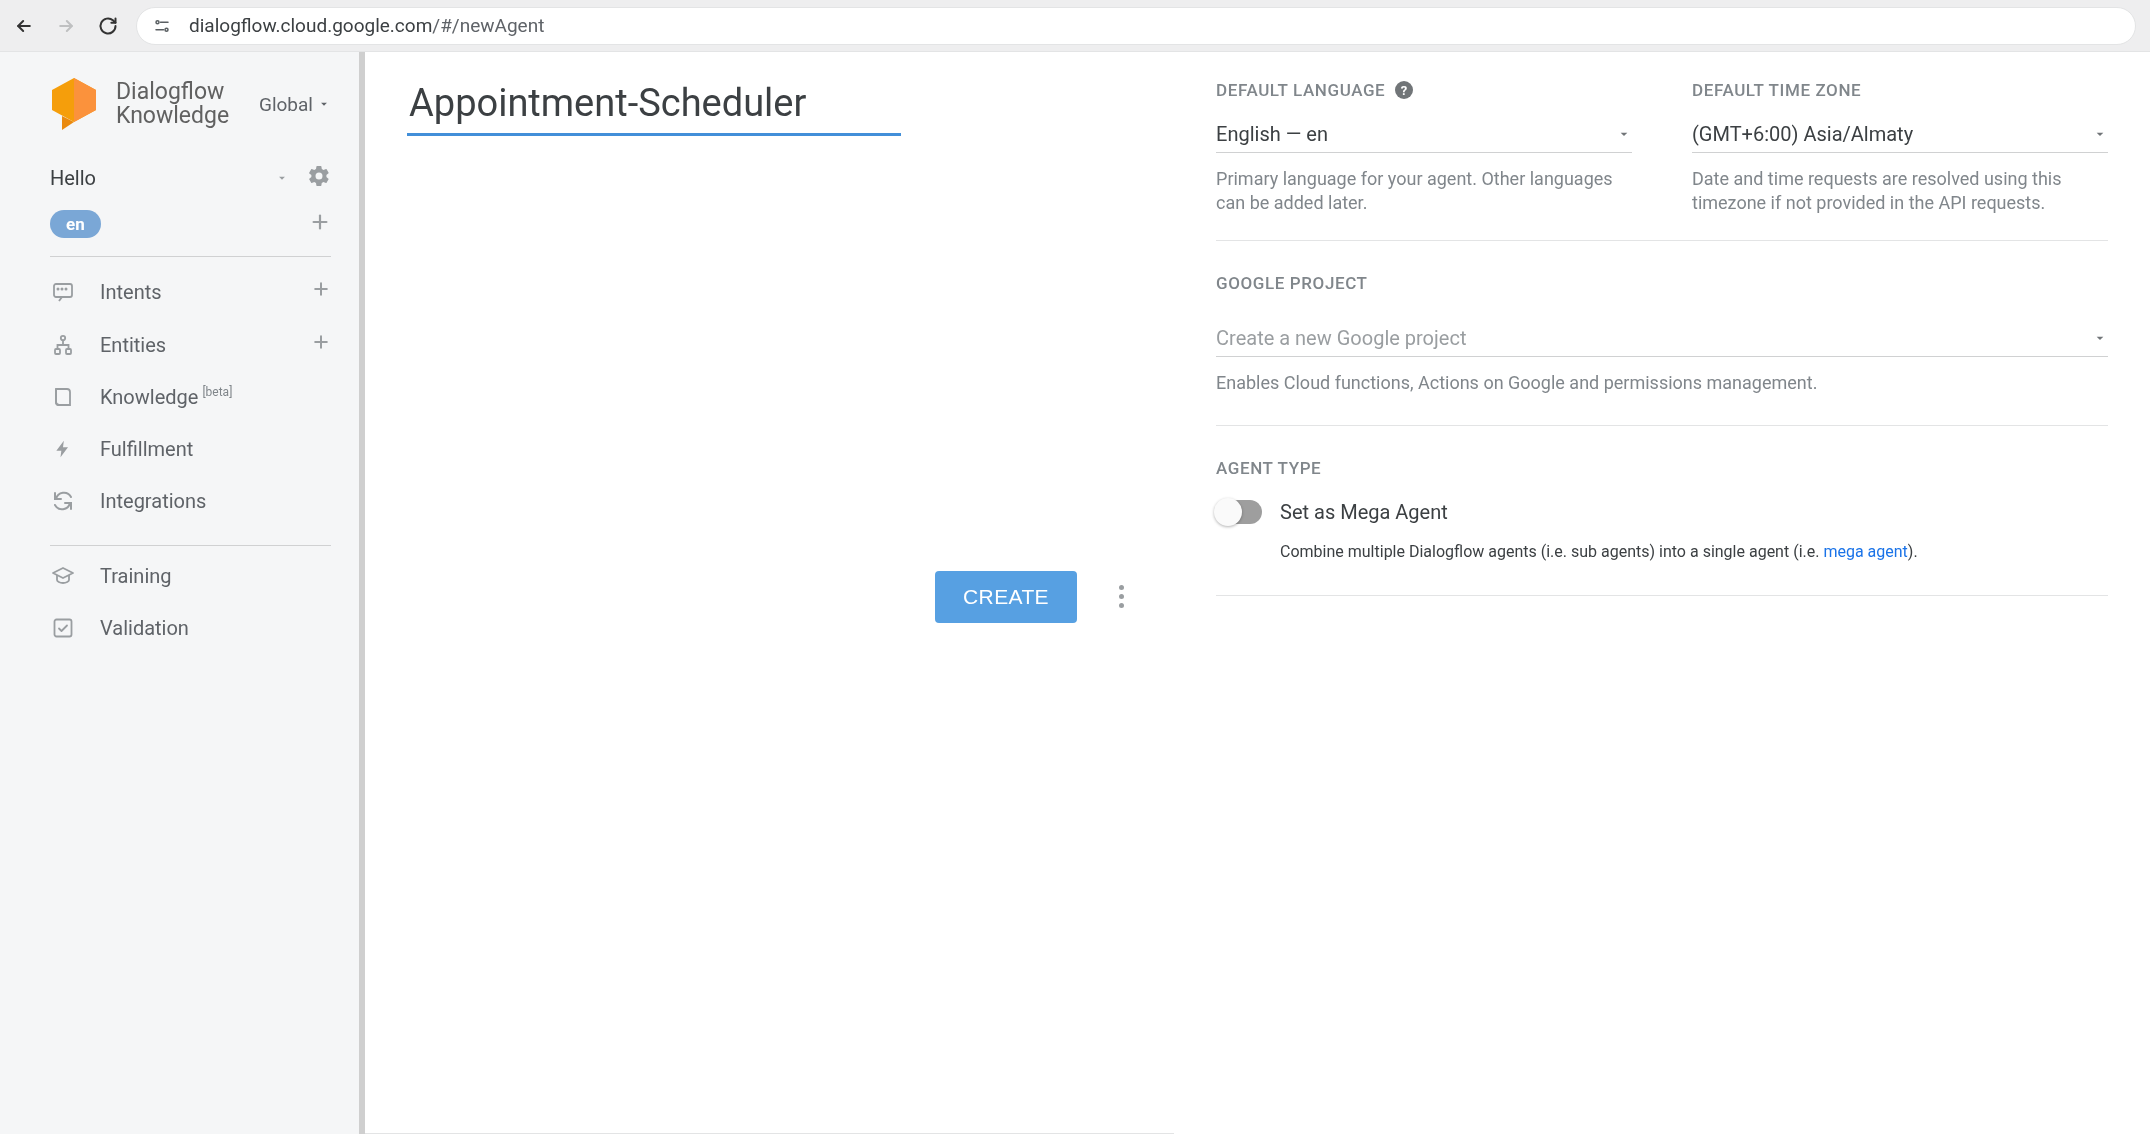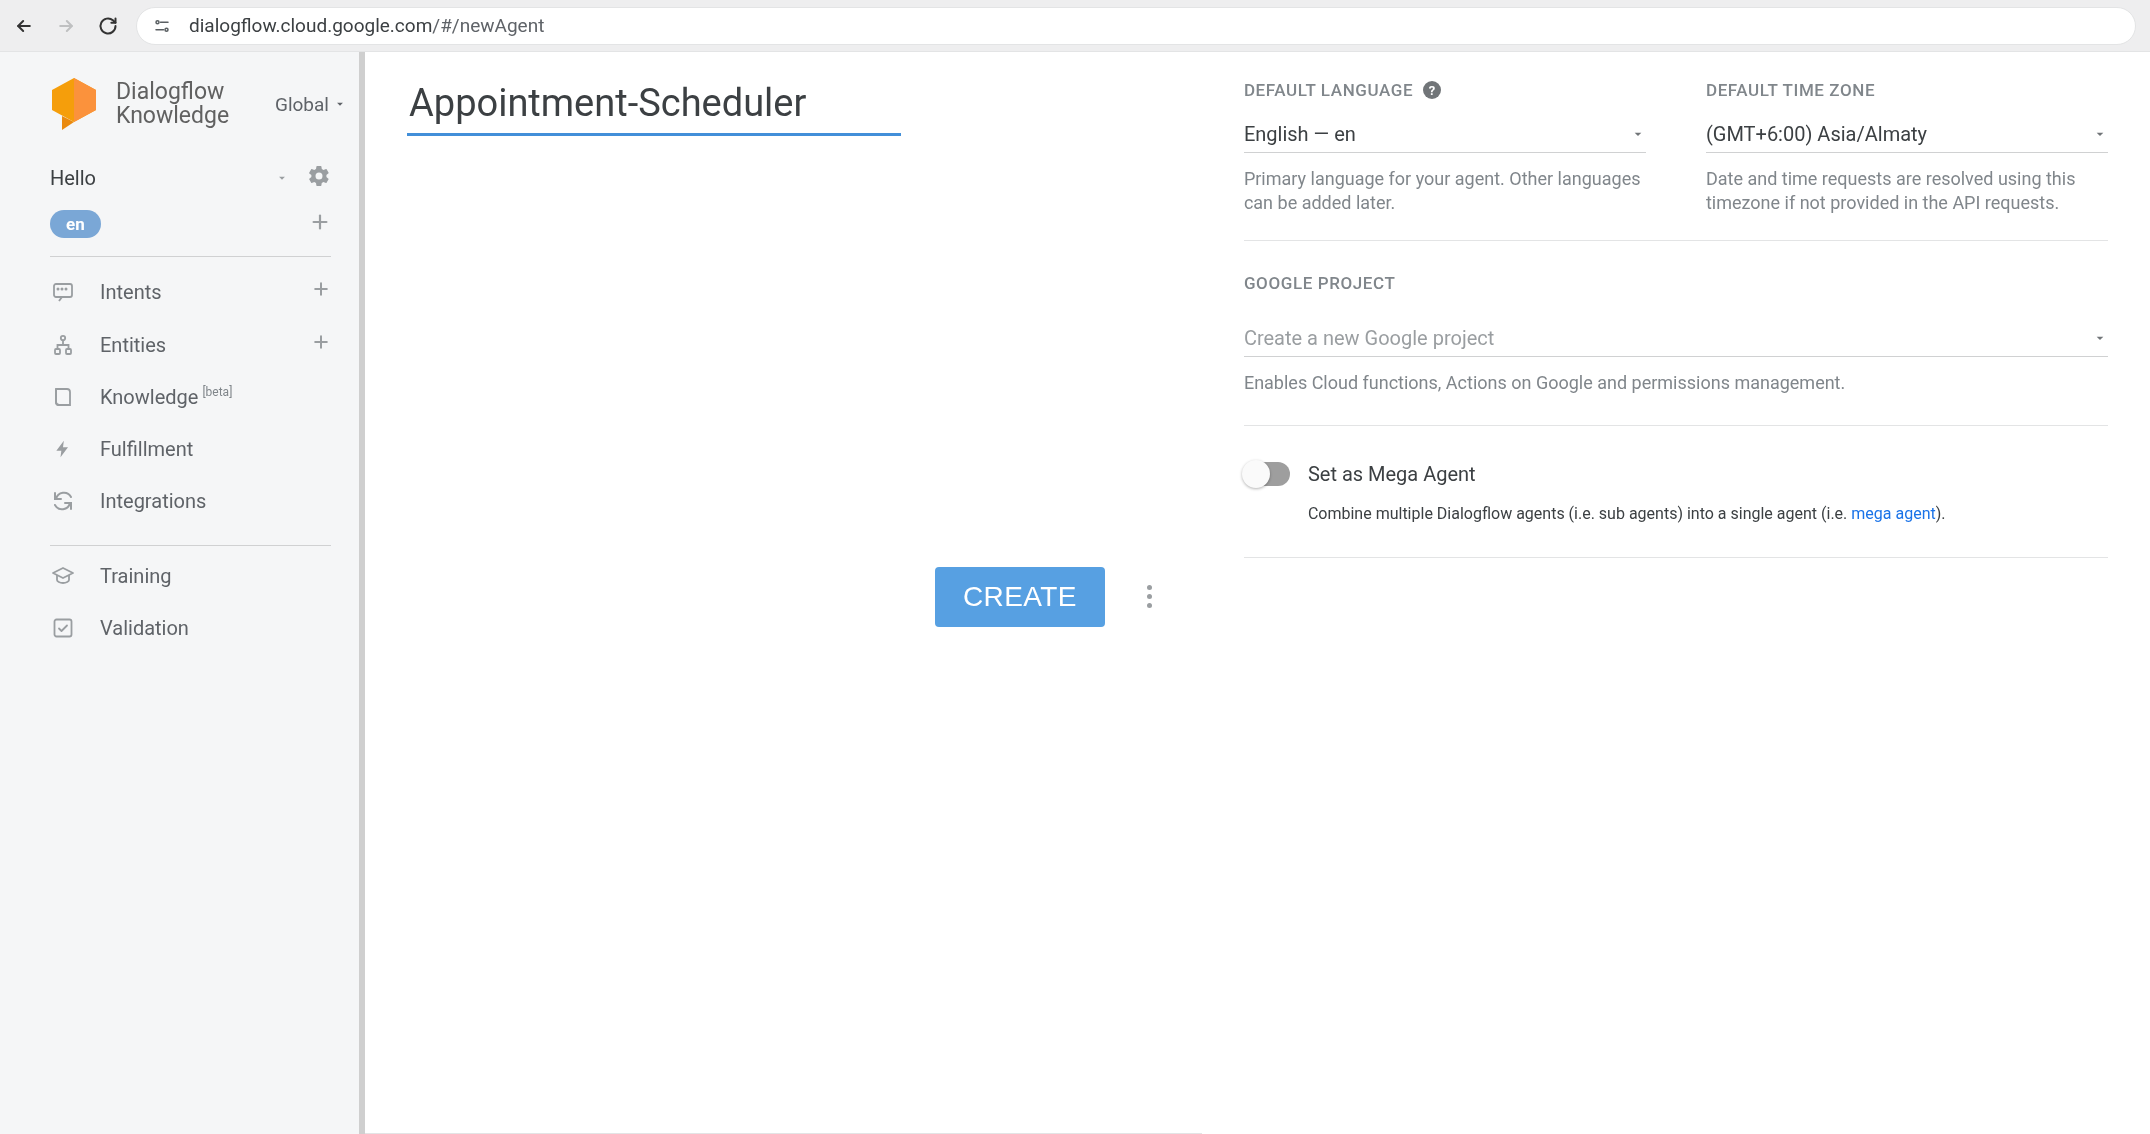--- a/index.html
+++ b/index.html
@@ -55,21 +55,21 @@
   
   .sidebar {
     width:365px; flex:0 0 365px;
     background:var(--g-grey-50);
     border-right:6px solid #cfcfcf; 
     display:flex; flex-direction:column;
     position:relative;
   }
   .logo-row {
     display:flex; align-items:center; justify-content:space-between;
-    padding:24px 12px 16px 50px;
+    padding:24px 28px 16px 50px;
   }
   .logo-block { display:flex; align-items:center; gap:18px; }
   .logo-block svg { flex:0 0 auto; }
   .logo-text { display:flex; flex-direction:column; line-height:1.05; font-size:23px; color:#616161; font-weight:400;}
   .global-sel { display:flex; align-items:center; gap:4px; color:var(--g-text-mid); font-size:19px; cursor:pointer;}
 
   .sb-section { padding:6px 28px 0 50px; }
   .agent-row {
     display:flex; align-items:center; justify-content:space-between;
     margin-top:10px;
@@ -113,21 +113,21 @@
   .title-wrap { flex:1 1 auto; display:flex; flex-direction:column; }
   .title-input {
     font-size:38px; font-weight:400; color:var(--g-text);
     border:none; outline:none; padding-bottom:8px;
     border-bottom:3px solid var(--blue);
     background:transparent;
     font-family:var(--font);
   }
   .create-btn {
     background:#57a0e2; color:#fff;
-    font-size:28px; font-weight:500; letter-spacing:.4px;
+    font-size:21px; font-weight:500; letter-spacing:.4px;
     border:none; border-radius:4px;
     padding:14px 28px; cursor:pointer;
     align-self:center;
   }
   .kebab { color:var(--g-grey-500); padding:8px; display:flex; flex-direction:column; gap:4px; align-self:center;}
   .kebab span { width:5px; height:5px; border-radius:50%; background:var(--g-grey-500); display:block;}
 
   .form-body { padding:28px 42px 0 42px; display:flex; flex-direction:column; gap:4px;}
   .two-col { display:flex; gap:60px; border-bottom:1px solid var(--g-grey-200); padding-bottom:24px;}
   .col { flex:1 1 0; display:flex; flex-direction:column; }
@@ -407,20 +407,23 @@
         <div class="select-line">
           <span class="placeholder">Create a new Google project</span>
           <svg class="caret" width="16" height="16" viewBox="0 0 24 24" fill="currentColor">
               <path d="M7 10l5 5 5-5z"></path>
             </svg>
         </div>
         <div class="helper-text">Enables Cloud functions, Actions on Google and permissions management.</div>
       </div>
 
       <div class="agent-type-section" style="border-bottom:1px solid var(--g-grey-200);">
+        <div class="field-heading">
+          <span>AGENT TYPE</span>
+        </div>
         <div class="toggle-row">
           <div class="toggle"></div>
           <span>Set as Mega Agent</span>
         </div>
         <div class="mega-desc">
           <span>Combine multiple Dialogflow agents (i.e. sub agents) into a single agent (i.e. </span><a href="#">mega agent</a><span>).</span>
         </div>
       </div>
     </div>
   </main>

